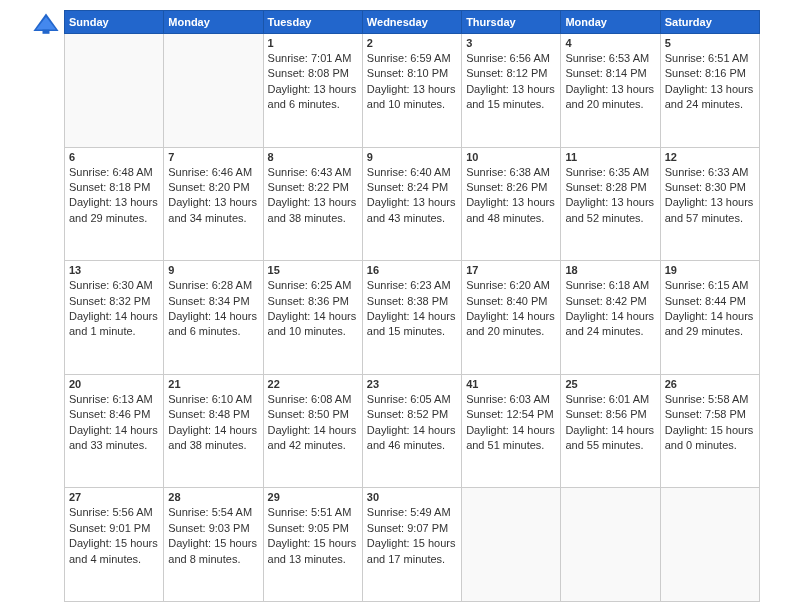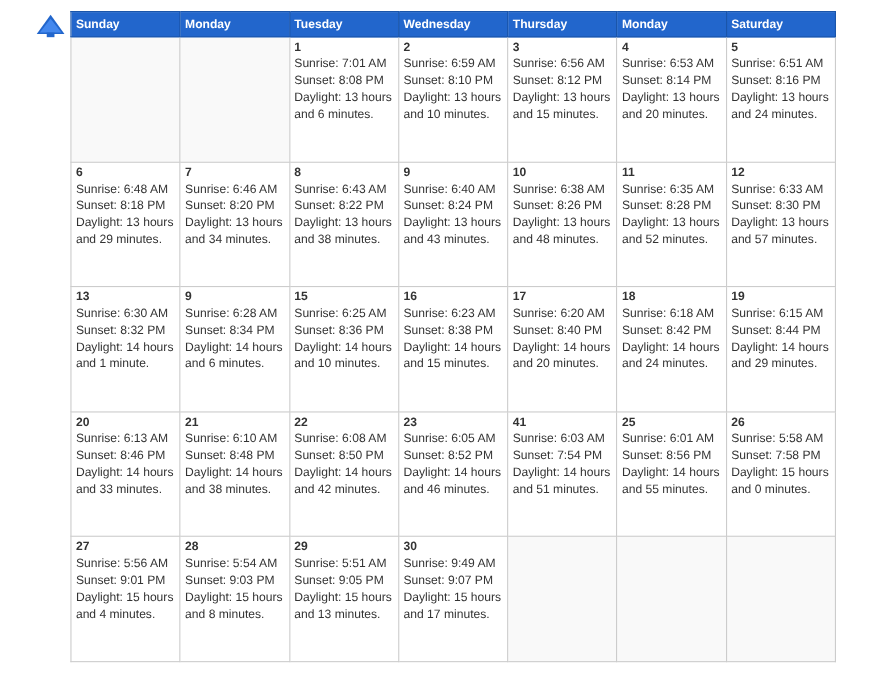--- a/index.html
+++ b/index.html
@@ -277,21 +277,21 @@
           </td>
           <td>
             <span class="day-num">23</span>
             <div class="day-info">Sunrise: 6:05 AM
 Sunset: 8:52 PM
 Daylight: 14 hours and 46 minutes.</div>
           </td>
           <td>
             <span class="day-num">41</span>
             <div class="day-info">Sunrise: 6:03 AM
-Sunset: 7:54 PM
+Sunset: 12:54 PM
 Daylight: 14 hours and 51 minutes.</div>
           </td>
           <td>
             <span class="day-num">25</span>
             <div class="day-info">Sunrise: 6:01 AM
 Sunset: 8:56 PM
 Daylight: 14 hours and 55 minutes.</div>
           </td>
           <td>
             <span class="day-num">26</span>
@@ -314,21 +314,21 @@
 Daylight: 15 hours and 8 minutes.</div>
           </td>
           <td>
             <span class="day-num">29</span>
             <div class="day-info">Sunrise: 5:51 AM
 Sunset: 9:05 PM
 Daylight: 15 hours and 13 minutes.</div>
           </td>
           <td>
             <span class="day-num">30</span>
-            <div class="day-info">Sunrise: 9:49 AM
+            <div class="day-info">Sunrise: 5:49 AM
 Sunset: 9:07 PM
 Daylight: 15 hours and 17 minutes.</div>
           </td>
           <td class="empty-cell"></td>
           <td class="empty-cell"></td>
           <td class="empty-cell"></td>
         </tr>
       </tbody>
   </table>
 </div>

